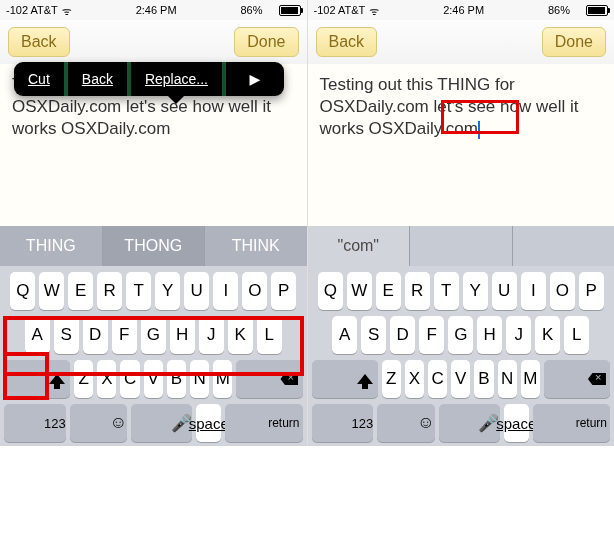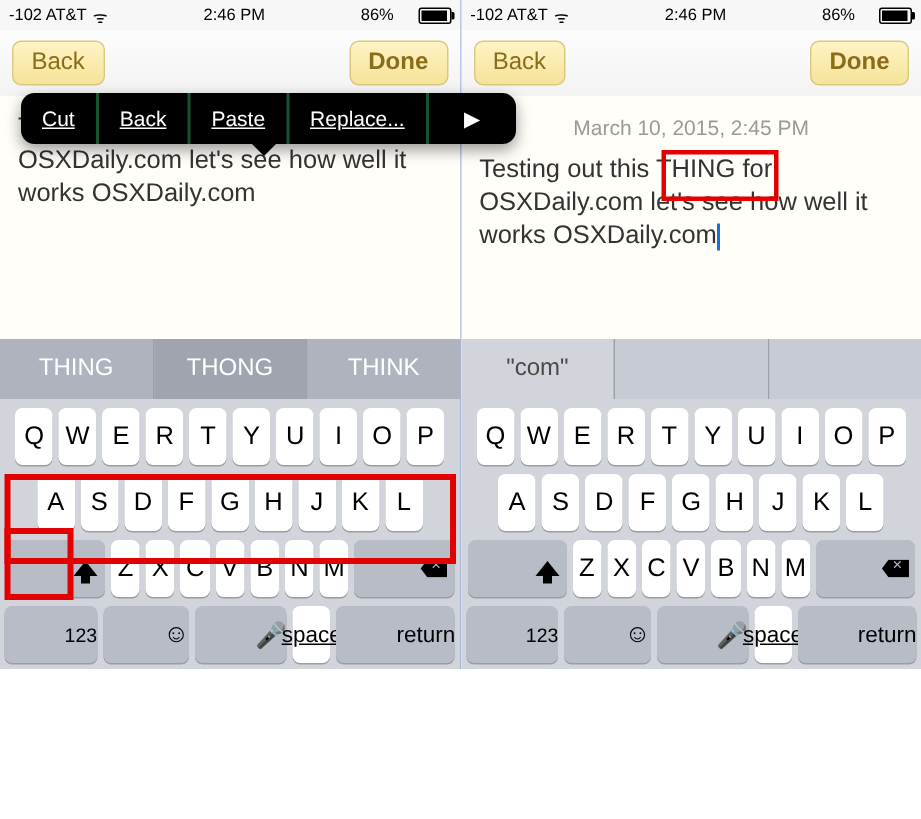--- a/index.html
+++ b/index.html
@@ -10,30 +10,30 @@
   
   .status{height:20px;background:#f7f7f7;display:flex;align-items:center;justify-content:space-between;font-size:11px;color:#000;padding:0 6px;}
   .status .left{display:flex;gap:4px;align-items:center;}
   .status .right{display:flex;gap:16px;align-items:flex-end;}
   .batt{display:inline-block;width:20px;height:9px;border:1px solid #000;border-radius:2px;position:relative;}
   .batt::after{content:"";position:absolute;right:-3px;top:2px;width:2px;height:5px;background:#000;border-radius:0 1px 1px 0;}
   .batt .fill{position:absolute;left:1px;top:1px;bottom:1px;width:86%;background:#000;}
   
   .nav{height:44px;background:linear-gradient(#fdfdfd,#f3f3f3);border-bottom:1px solid #dcdcdc;display:flex;align-items:center;justify-content:space-between;padding:0 8px;}
   .nbtn{background:linear-gradient(#fff3c6,#f5e398);border:1px solid #d9c97e;border-radius:6px;padding:5px 12px;font-size:16px;color:#8a6d1a;font-weight:500;}
-  .nbtn.done{font-weight:700;}
+  .nbtn.done{font-weight:400;}
   .nav-spacer{flex:1;}
   
   .note{position:absolute;top:64px;left:0;right:0;bottom:220px;background:#fffef9;padding:10px 12px;font-size:17px;line-height:22px;color:#333;}
   .ts{text-align:center;color:#9a9a9a;font-size:14px;margin-bottom:6px;}
   .sel{background:rgba(0,122,255,.25);position:relative;}
   .caret{display:inline-block;width:2px;height:18px;background:#1a6fe0;vertical-align:middle;}
   
   .popover{position:absolute;top:62px;left:14px;background:#000;border-radius:9px;display:flex;align-items:stretch;color:#fff;font-size:14px;z-index:5;box-shadow:0 4px 10px rgba(0,0,0,.4);}
-  .popover .pitem{padding:9px 14px;border-right:2px solid #14532d;display:flex;align-items:center;text-decoration:underline;cursor:pointer;}
+  .popover .pitem{padding:9px 14px;border-right:4px solid #14532d;display:flex;align-items:center;text-decoration:underline;cursor:pointer;}
   .popover .pitem:last-child{border-right:none;}
   .popover .arrow-next{text-decoration:none;width:30px;justify-content:center;}
   .popover::after{content:"";position:absolute;bottom:-8px;left:154px;border:8px solid transparent;border-top-color:#000;border-bottom:none;}
   
   .redbox{position:absolute;border:4px solid #e20000;pointer-events:none;z-index:8;}
   
   .kbarea{position:absolute;bottom:0;left:0;right:0;height:220px;background:#d1d4da;}
   .sugg{height:40px;display:flex;}
   .sugg .cell{flex:1;display:flex;align-items:center;justify-content:center;color:#fff;font-size:16px;background:#aeb3bd;border-right:1px solid #9ba0aa;}
   .sugg .cell:last-child{border-right:none;text-align:right;}
@@ -42,21 +42,21 @@
   .keys{padding:6px 4px 4px 4px;}
   .row{display:flex;justify-content:center;gap:4px;margin-bottom:6px;}
   .key{background:#fff;border-radius:5px;box-shadow:0 1px 0 #9a9da3;height:38px;display:flex;align-items:center;justify-content:center;font-size:17px;color:#000;width:25px;}
   .key.fn{background:#b7bcc6;color:#000;padding-left:40px;}
   .key.shift{width:34px;}
   .key.bksp{width:34px;}
   .key.k123{width:34px;font-size:13px;}
   .key.emoji{width:30px;}
   .key.mic{width:30px;}
   .key.space{flex:1;font-size:15px;text-decoration:underline;}
-  .key.return{width:66px;font-size:15px;}
+  .key.return{width:66px;font-size:12px;}
   .shifticon{width:0;height:0;border-left:8px solid transparent;border-right:8px solid transparent;border-bottom:10px solid #000;position:relative;}
   .shifticon::after{content:"";position:absolute;left:-3px;top:9px;width:6px;height:6px;background:#000;}
   .shifticon.solid{border-bottom-color:#000;}
   .bkspicon{width:18px;height:12px;background:#000;clip-path:polygon(25% 0,100% 0,100% 100%,25% 100%,0 50%);position:relative;}
   .bkspicon::after{content:"×";position:absolute;color:#b7bcc6;font-size:11px;left:7px;top:-2px;}
 </style>
 </head>
 <body>
 
 <div class="dual">
@@ -77,21 +77,20 @@
   </div>
   <div class="nav">
     <button class="nbtn">Back</button>
     <span class="nav-spacer"></span>
     <button class="nbtn done">Done</button>
   </div>
 
   <div class="popover">
     <span class="pitem">Cut</span>
     <span class="pitem">Back</span>
-    <span class="pitem">Paste</span>
     <span class="pitem">Replace...</span>
     <span class="pitem arrow-next">▶</span>
   </div>
 
   <div class="note">
     <span>Testing out this </span><span class="sel">thing</span><span> for OSXDaily.com let's see how well it works OSXDaily.com</span>
   </div>
 
   <div class="redbox" style="left:3px;right:3px;top:316px;height:52px;"></div>
 
@@ -167,21 +166,20 @@
           </span>
     </span>
   </div>
   <div class="nav">
     <button class="nbtn">Back</button>
     <span class="nav-spacer"></span>
     <button class="nbtn done">Done</button>
   </div>
 
   <div class="note">
-    <div class="ts">March 10, 2015, 2:45 PM</div>
     <span>Testing out this </span><span>THING</span><span> for OSXDaily.com let's see how well it works OSXDaily.com</span><span class="caret"></span>
   </div>
 
   <div class="redbox" style="left:133px;top:100px;width:72px;height:28px;border-width:3px;"></div>
 
   <div class="kbarea">
     <div class="sugg">
       <div class="cell quote" style="background:#d1d4da;">"com"</div>
       <div class="cell" style="background:#c7ccd4;"></div>
       <div class="cell" style="background:#c7ccd4;"></div>

